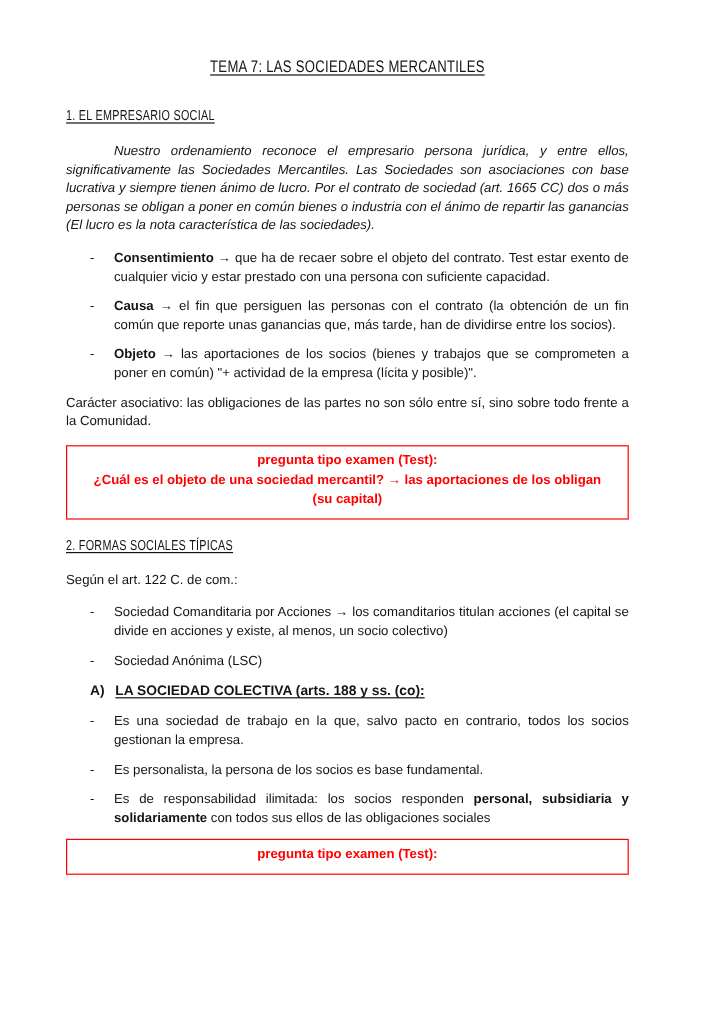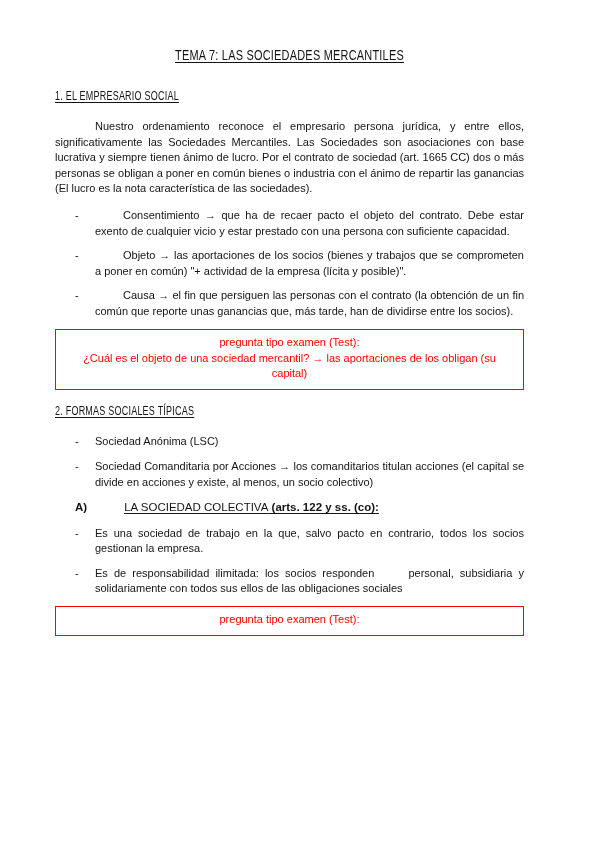--- a/index.html
+++ b/index.html
@@ -31,39 +31,39 @@
     transform-origin:center;
     margin-bottom:22px;
   }
   h2.sec-heading {
     font-size:12px;
     transform:scaleX(0.75);
     transform-origin:left center;
     margin-bottom:14px;
   }
   p.para { text-align:justify; margin-bottom:11px; }
-  p.indent { text-indent:40px; }
+  p.indent { text-indent:40px;font-style:italic; }
   ul.dash-list { list-style:none; margin-bottom:4px; }
   ul.dash-list li {
     position:relative;
     padding-left:40px;
     text-align:justify;
     margin-bottom:9px;
   }
   ul.dash-list li::before {
     content:"-";
     position:absolute;
     left:20px; top:0;
   }
-  .b { font-weight:normal;margin-left:28px; }
+  .b { font-weight:bold; }
   .u { text-decoration:underline; text-underline-offset:2px; }
   .exam-box {
     border:1.5px solid var(--exam-red,#ff0000);
     color:var(--exam-red,#ff0000);
-    font-weight:normal;
+    font-weight:bold;
     text-align:center;
     padding:5px 14px 7px 14px;
     margin:4px 0 13px 0;
   }
   .exam-box .line { line-height:1.45; }
   h3.sub-heading {
     font-size:11.5px;
     padding-left:20px;
     margin:3px 0 10px 0;
   }
@@ -76,51 +76,56 @@
 
   <h1 class="hand doc-title">TEMA 7: LAS SOCIEDADES MERCANTILES</h1>
 
   <h2 class="hand sec-heading">1. EL EMPRESARIO SOCIAL</h2>
 
   <p class="para indent">Nuestro ordenamiento reconoce el empresario persona jurídica, y entre ellos, significativamente las Sociedades Mercantiles. Las Sociedades son asociaciones con base lucrativa y siempre tienen ánimo de lucro.  Por el contrato de sociedad (art. 1665 CC) dos o más personas se obligan a poner en común bienes o industria con el ánimo de repartir las ganancias (El lucro es la nota característica de las sociedades).</p>
 
 
   <ul class="dash-list">
     <li>
-      <span class="b">Consentimiento</span><span> → que ha de recaer pacto el objeto del contrato. Debe estar exento de cualquier vicio y estar prestado con una persona con suficiente capacidad.</span>
+      <span class="b">Consentimiento</span><span> → que ha de recaer sobre el objeto del contrato. Test estar exento de cualquier vicio y estar prestado con una persona con suficiente capacidad.</span>
+    </li>
+    <li>
+      <span class="b">Causa</span><span> → el fin que persiguen las personas con el contrato (la obtención de un fin común que reporte unas ganancias que, más tarde, han de dividirse entre los socios).</span>
     </li>
     <li>
       <span class="b">Objeto</span><span> → las aportaciones de los socios (bienes y trabajos que se comprometen a poner en común) "+ actividad de la empresa (lícita y posible)".</span>
     </li>
-    <li>
-      <span class="b">Causa</span><span> → el fin que persiguen las personas con el contrato (la obtención de un fin común que reporte unas ganancias que, más tarde, han de dividirse entre los socios).</span>
-    </li>
   </ul>
 
+  <p class="para">Carácter asociativo: las obligaciones de las partes no son sólo entre sí, sino sobre todo frente a la Comunidad.</p>
 
   <div class="exam-box">
     <div class="line">pregunta tipo examen (Test):</div>
     <div class="line">¿Cuál es el objeto de una sociedad mercantil? → las aportaciones de los obligan (su capital)</div>
   </div>
 
   <h2 class="hand sec-heading">2. FORMAS SOCIALES TÍPICAS</h2>
 
+  <p class="para">Según el art. 122 C. de com.:</p>
 
   <ul class="dash-list">
+    <li><span>Sociedad Comanditaria por Acciones → los comanditarios titulan acciones (el capital se divide en acciones y existe, al menos, un socio colectivo)</span></li>
     <li><span>Sociedad Anónima (LSC)</span></li>
-    <li><span>Sociedad Comanditaria por Acciones → los comanditarios titulan acciones (el capital se divide en acciones y existe, al menos, un socio colectivo)</span></li>
   </ul>
 
   <h3 class="sub-heading">
-    <span class="label">A)</span><span class="b u">LA SOCIEDAD COLECTIVA</span><span class="u"> (arts. 122 y ss. (co):</span>
+    <span class="label">A)</span><span class="b u">LA SOCIEDAD COLECTIVA</span><span class="u"> (arts. 188 y ss. (co):</span>
   </h3>
 
   <ul class="dash-list">
     <li>
       <span>Es una sociedad de trabajo en la que, salvo pacto en contrario, todos los socios gestionan la empresa.</span><span class="b"></span><span></span>
+    </li>
+    <li>
+      <span>Es personalista, la persona de los socios es base fundamental.</span><span class="b"></span><span></span>
     </li>
     <li>
       <span>Es de responsabilidad ilimitada: los socios responden </span><span class="b">personal, subsidiaria y solidariamente</span><span> con todos sus ellos de las obligaciones sociales</span>
     </li>
   </ul>
 
   <div class="exam-box">
     <div class="line">pregunta tipo examen (Test):</div>
 
   </div>

